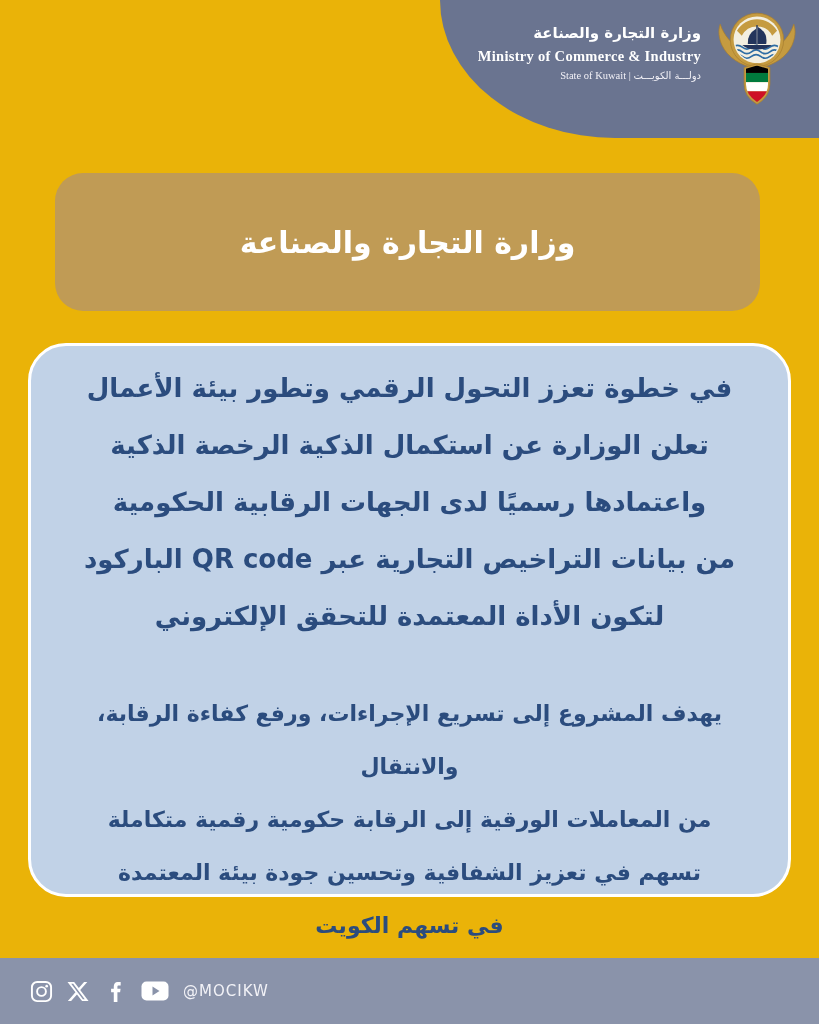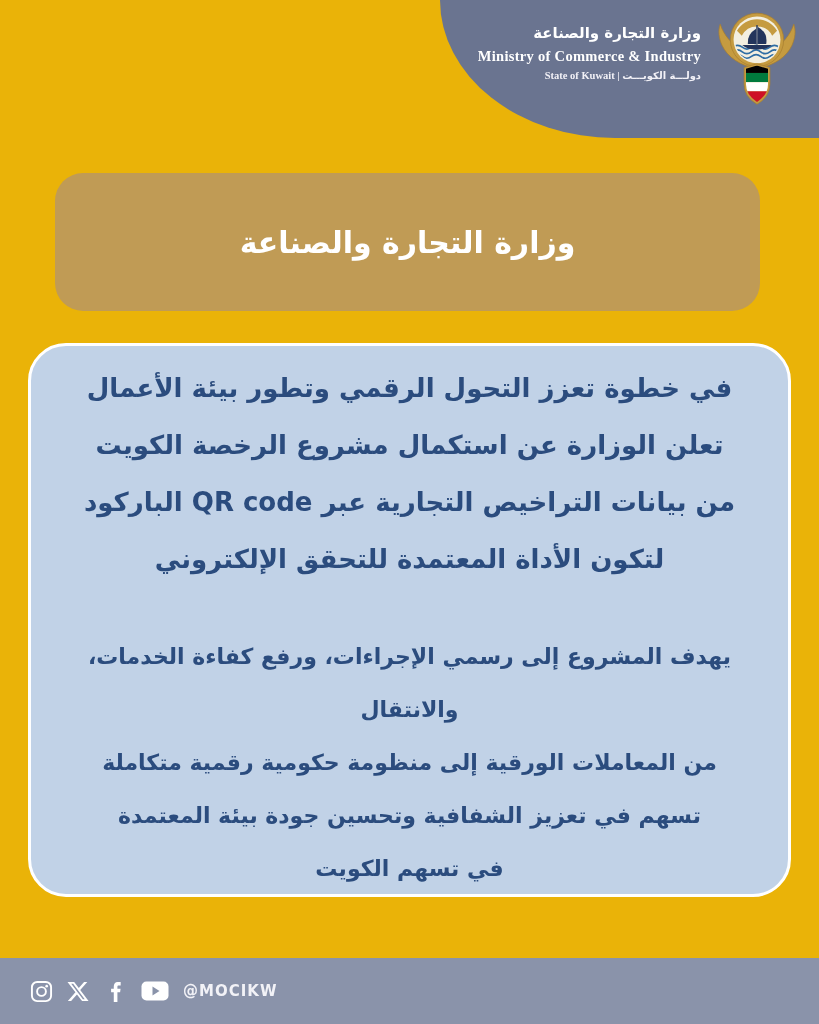--- a/index.html
+++ b/index.html
@@ -32,21 +32,21 @@
   }
   .header-en{
     direction:ltr;
     font-family:"Liberation Serif", serif;
     font-size:14.5px;font-weight:bold;letter-spacing:.3px;
     margin-bottom:5px;white-space:nowrap;text-align:center;
   }
   .header-state{
     direction:ltr;
     font-size:10.5px;white-space:nowrap;color:#f2f1f7;
-    font-family:"Liberation Serif", serif;font-weight:bold;
+    font-family:"Liberation Serif", serif;font-weight:normal;
   }
   .header-state .ar{font-family:"DejaVu Sans", sans-serif;font-size:10px;}
   .emblem{position:absolute;top:6px;right:16px;}
 
   
   .title-card{
     position:absolute;left:55px;top:173px;width:705px;height:138px;
     background:#c09b55;border-radius:28px;
     color:#ffffff;text-align:center;direction:rtl;
     display:flex;flex-direction:column;justify-content:center;gap:14px;
@@ -70,21 +70,21 @@
   .footer{
     position:absolute;left:0;right:0;bottom:0;height:66px;
     background:#8a93aa;
     display:flex;align-items:center;
     padding-left:30px;box-sizing:border-box;
   }
   .social{display:flex;align-items:center;gap:14px;}
   .social svg{display:block;}
   .handle{
     color:#f2f2f7;font-size:15px;letter-spacing:1px;
-    margin-left:14px;font-weight:bold;
+    margin-left:14px;font-weight:normal;
   }
 </style>
 </head>
 <body>
 
 <div class="poster">
 
   <div class="header">
     <div class="header-text">
       <div class="header-ar">وزارة التجارة والصناعة</div>
@@ -133,27 +133,28 @@
     </svg>
   </div>
 
   <div class="title-card">
     <div class="title-line1">وزارة التجارة والصناعة</div>
   </div>
 
   <div class="body-card">
     <div class="para1">
       <div class="body-line">في خطوة تعزز التحول الرقمي وتطور بيئة الأعمال</div>
-      <div class="body-line">تعلن الوزارة عن استكمال مشروع الرخصة الكويت</div>
+      <div class="body-line">تعلن الوزارة عن استكمال الذكية الرخصة الذكية</div>
+      <div class="body-line">واعتمادها رسميًا لدى الجهات الرقابية الحكومية</div>
       <div class="body-line">من بيانات التراخيص التجارية عبر QR code الباركود</div>
       <div class="body-line">لتكون الأداة المعتمدة للتحقق الإلكتروني</div>
     </div>
     <div class="para2">
-      <div class="body-line">يهدف المشروع إلى رسمي الإجراءات، ورفع كفاءة الخدمات، والانتقال</div>
-      <div class="body-line">من المعاملات الورقية إلى منظومة حكومية رقمية متكاملة</div>
+      <div class="body-line">يهدف المشروع إلى تسريع الإجراءات، ورفع كفاءة الرقابة، والانتقال</div>
+      <div class="body-line">من المعاملات الورقية إلى الرقابة حكومية رقمية متكاملة</div>
       <div class="body-line">تسهم في تعزيز الشفافية وتحسين جودة بيئة المعتمدة</div>
       <div class="body-line">في تسهم الكويت</div>
     </div>
   </div>
 
   <div class="footer">
     <div class="social">
 
       <svg width="23" height="23" viewBox="0 0 24 24">
         <rect x="2" y="2" width="20" height="20" rx="5.5" fill="none" stroke="#ffffff" stroke-width="2"></rect>

